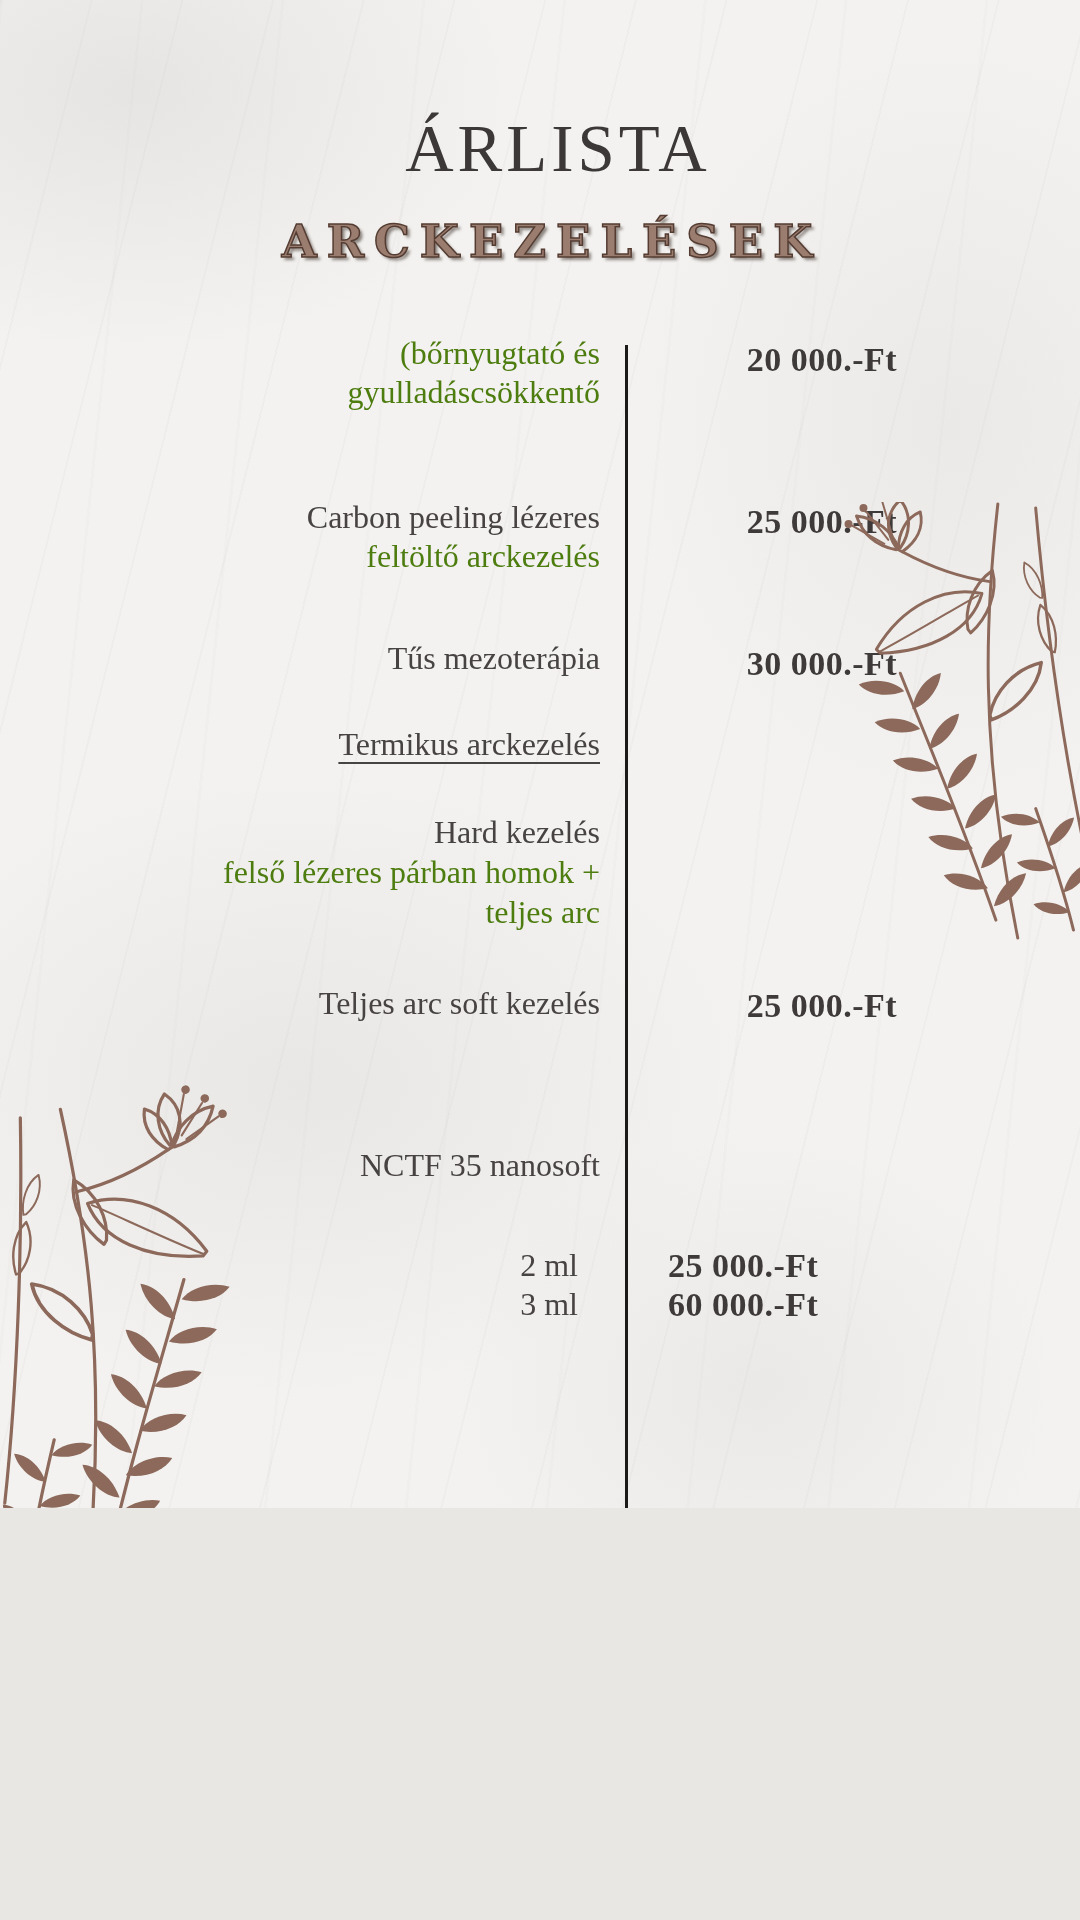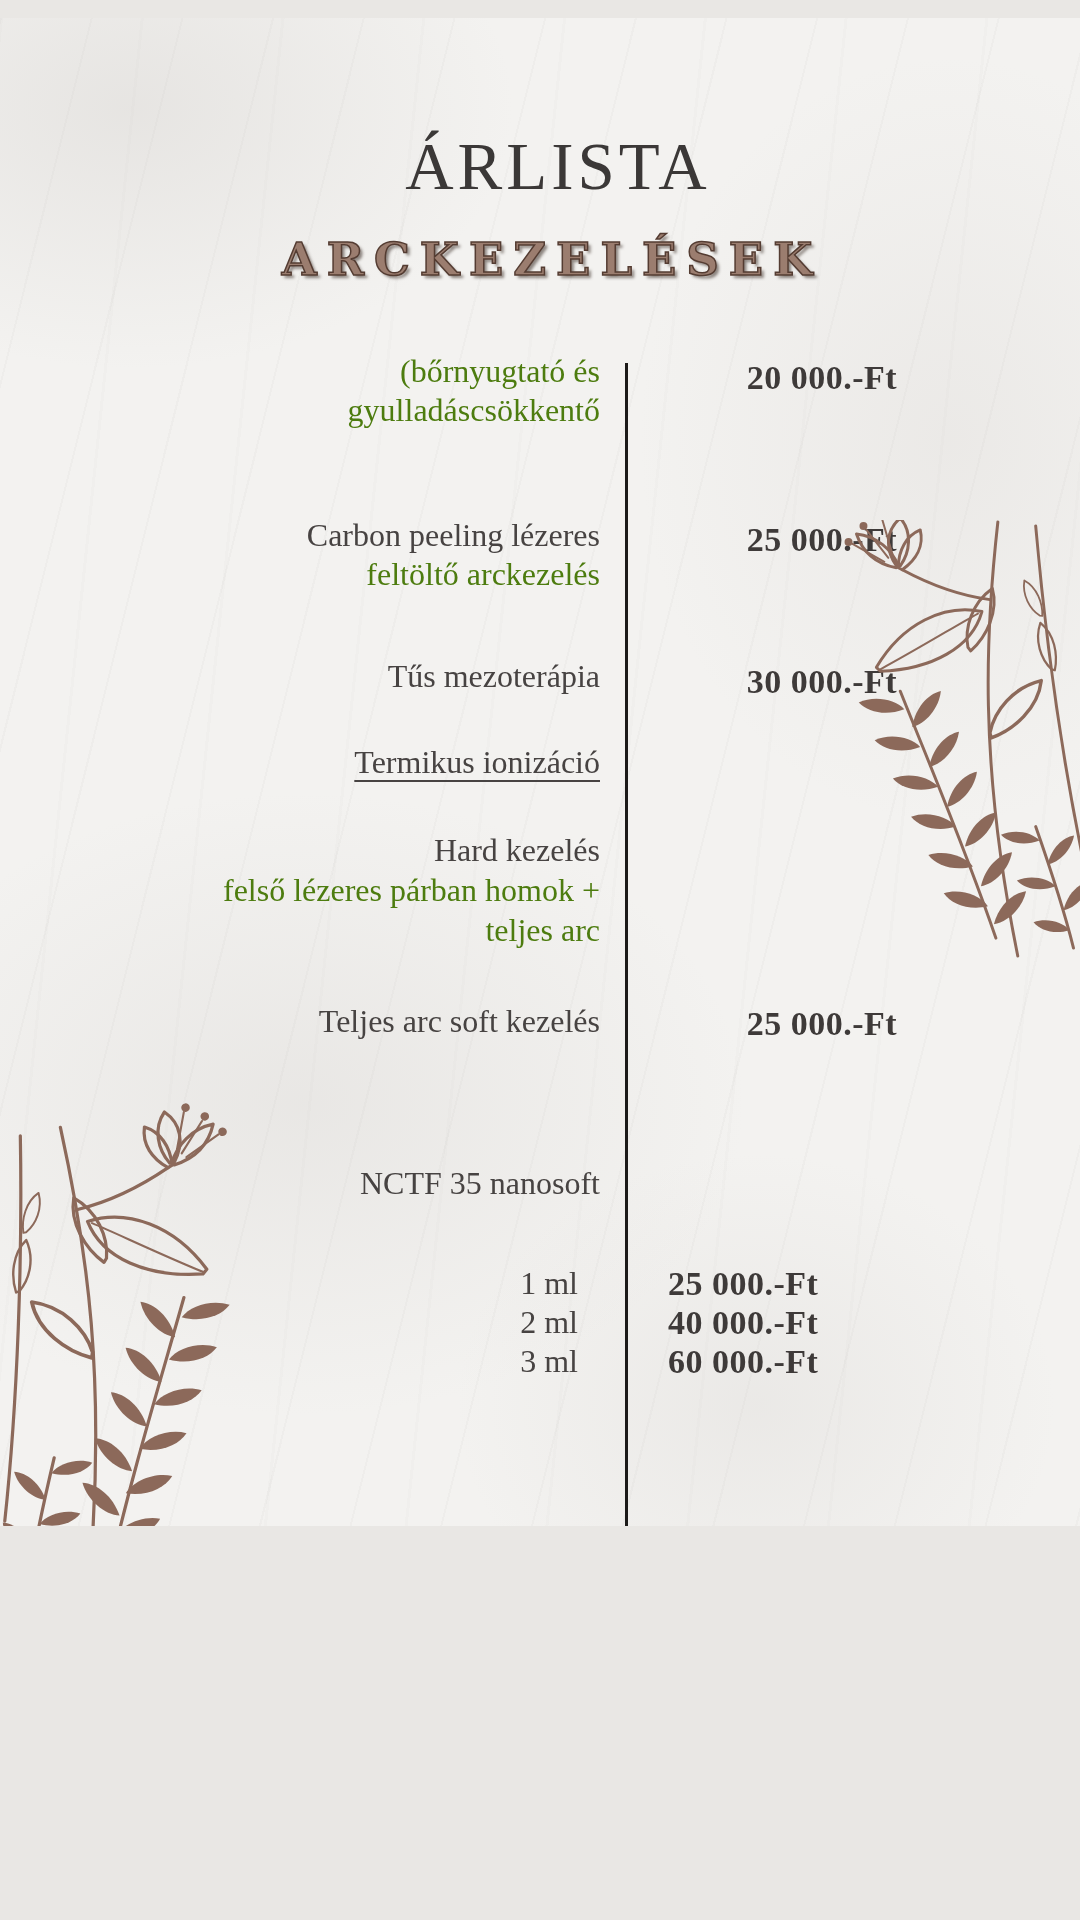--- a/index.html
+++ b/index.html
@@ -1,19 +1,19 @@
 <!DOCTYPE html>
 <html><head>
 <meta charset="utf-8">
 <style>
   html,body{margin:0;padding:0;background:#e9e7e4;}
   .poster{
     position:relative;
     width:1080px;height:1508px;
-    margin:18px auto;
+    margin:0 auto;
     overflow:hidden;
     background:#f3f2f0;
     font-family:"Liberation Serif", serif;
   }
   
   .poster::before{
     content:"";
     position:absolute;inset:0;
     background:
       radial-gradient(ellipse 620px 420px at 12% 6%, rgba(198,194,190,0.28), transparent 62%),
@@ -163,46 +163,44 @@
     <div class="em">feltöltő arckezelés</div>
   </div>
   <div class="price" style="top:502px">25 000.-Ft</div>
 
   <div class="svc" style="top:639px">
     <div>Tűs mezoterápia</div>
   </div>
   <div class="price" style="top:644px">30 000.-Ft</div>
 
   <div class="svc u" style="top:725px">
-    <div>Termikus ionizáció</div>
+    <div>Termikus arckezelés</div>
   </div>
 
   <div class="svc wide" style="top:812px">
     <div>Hard kezelés</div>
     <div class="em">felső lézeres párban homok +</div>
     <div class="em">teljes arc</div>
   </div>
 
   <div class="svc" style="top:984px">
     <div>Teljes arc soft kezelés</div>
   </div>
   <div class="price" style="top:986px">25 000.-Ft</div>
 
   <div class="svc" style="top:1146px">
     <div>NCTF 35 nanosoft</div>
   </div>
 
   <div class="vol-labels">
-    <div>1 ml</div>
     <div>2 ml</div>
     <div>3 ml</div>
   </div>
   <div class="vol-prices">
     <div>25 000.-Ft</div>
-    <div>40 000.-Ft</div>
     <div>60 000.-Ft</div>
   </div>
 
   <svg class="floral tr" viewBox="0 0 250 440">
     <use href="#branch"></use>
   </svg>
   <svg class="floral bl" viewBox="0 0 250 440">
     <use href="#branch"></use>
   </svg>
 

